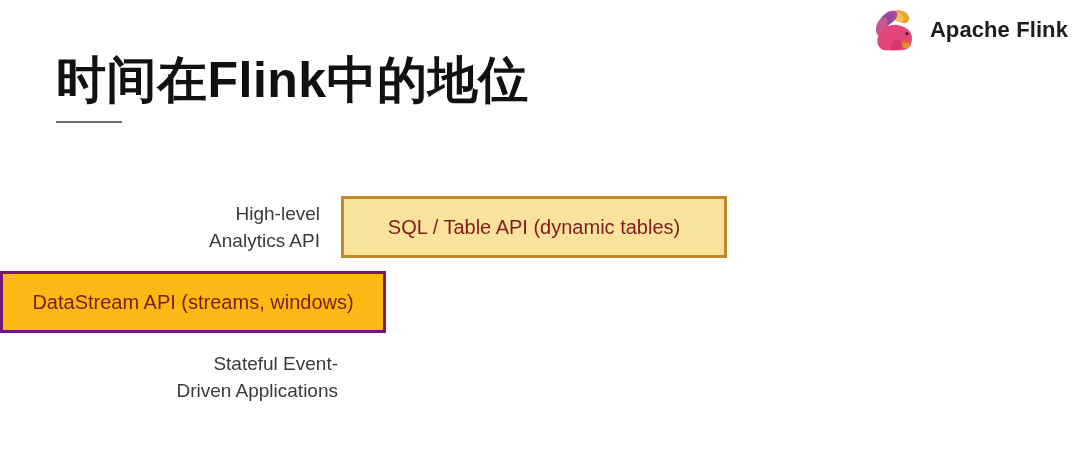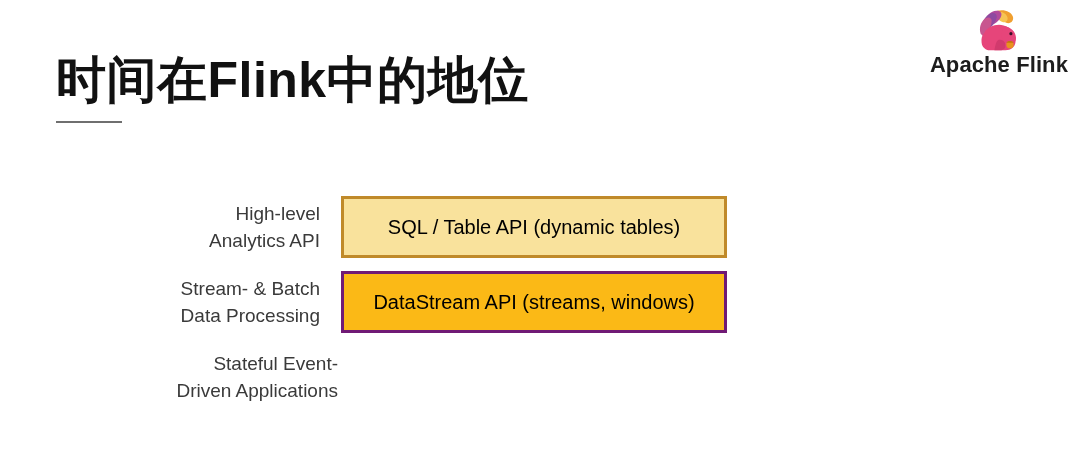--- a/index.html
+++ b/index.html
@@ -16,21 +16,21 @@
     -webkit-font-smoothing: antialiased;
   }
 
   
   .brand {
     position: absolute;
     top: 8px;
     right: 12px;
     display: flex;
     align-items: center;
-    flex-direction: column;
+    gap: 12px;
   }
   .brand-logo {
     width: 46px;
     height: 44px;
     display: block;
   }
   .brand-name {
     font-size: 22px;
     font-weight: bold;
     color: #1d1d1d;
@@ -86,21 +86,21 @@
     white-space: pre-line;
   }
   .row-box {
     width: 386px;
     height: 100%;
     box-sizing: border-box;
     display: flex;
     align-items: center;
     justify-content: center;
     font-size: 20px;
-    color: #000000;
+    color: #7f1d1d;
     white-space: nowrap;
   }
   .row-box.level-high {
     background: #f9e29c;
     border: 3px solid #c08a2a;
   }
   .row-box.level-mid {
     background: #fbb916;
     border: 3px solid #701a75;
   }
@@ -140,22 +140,20 @@
 
 <div class="stack">
 
   <div class="stack-row">
     <div class="row-label">High-level
 Analytics API</div>
     <div class="row-box level-high">SQL / Table API (dynamic tables)</div>
   </div>
 
   <div class="stack-row">
-    <div class="row-label">Stream- &amp; Batch
-Data Processing</div>
     <div class="row-box level-mid">DataStream API (streams, windows)</div>
   </div>
 
   <div class="stack-row">
     <div class="row-label">Stateful Event-
 Driven Applications</div>
   </div>
 
 </div>
 

